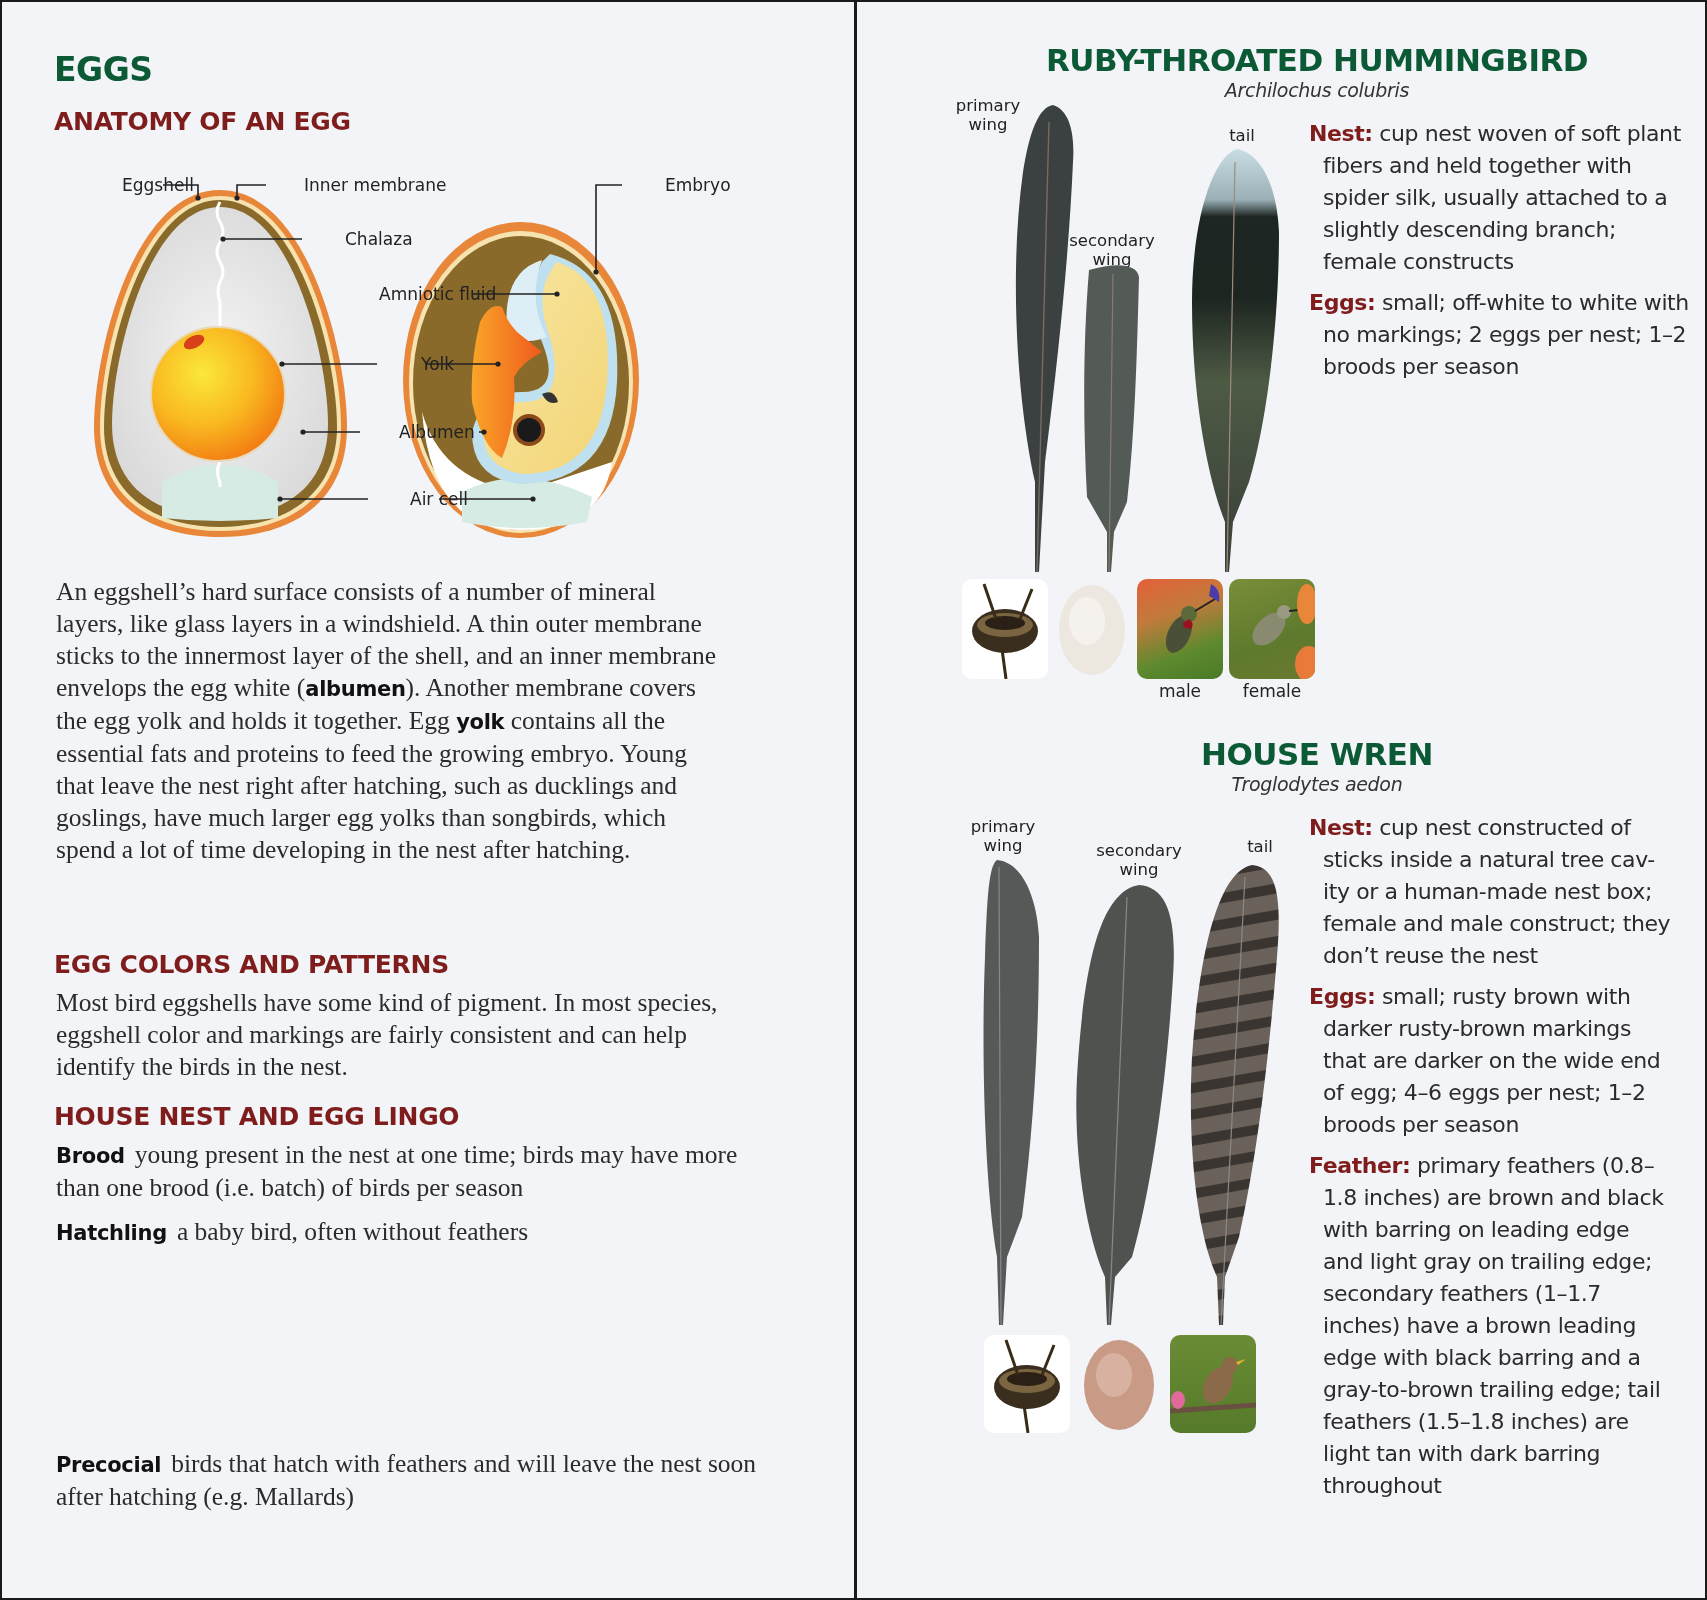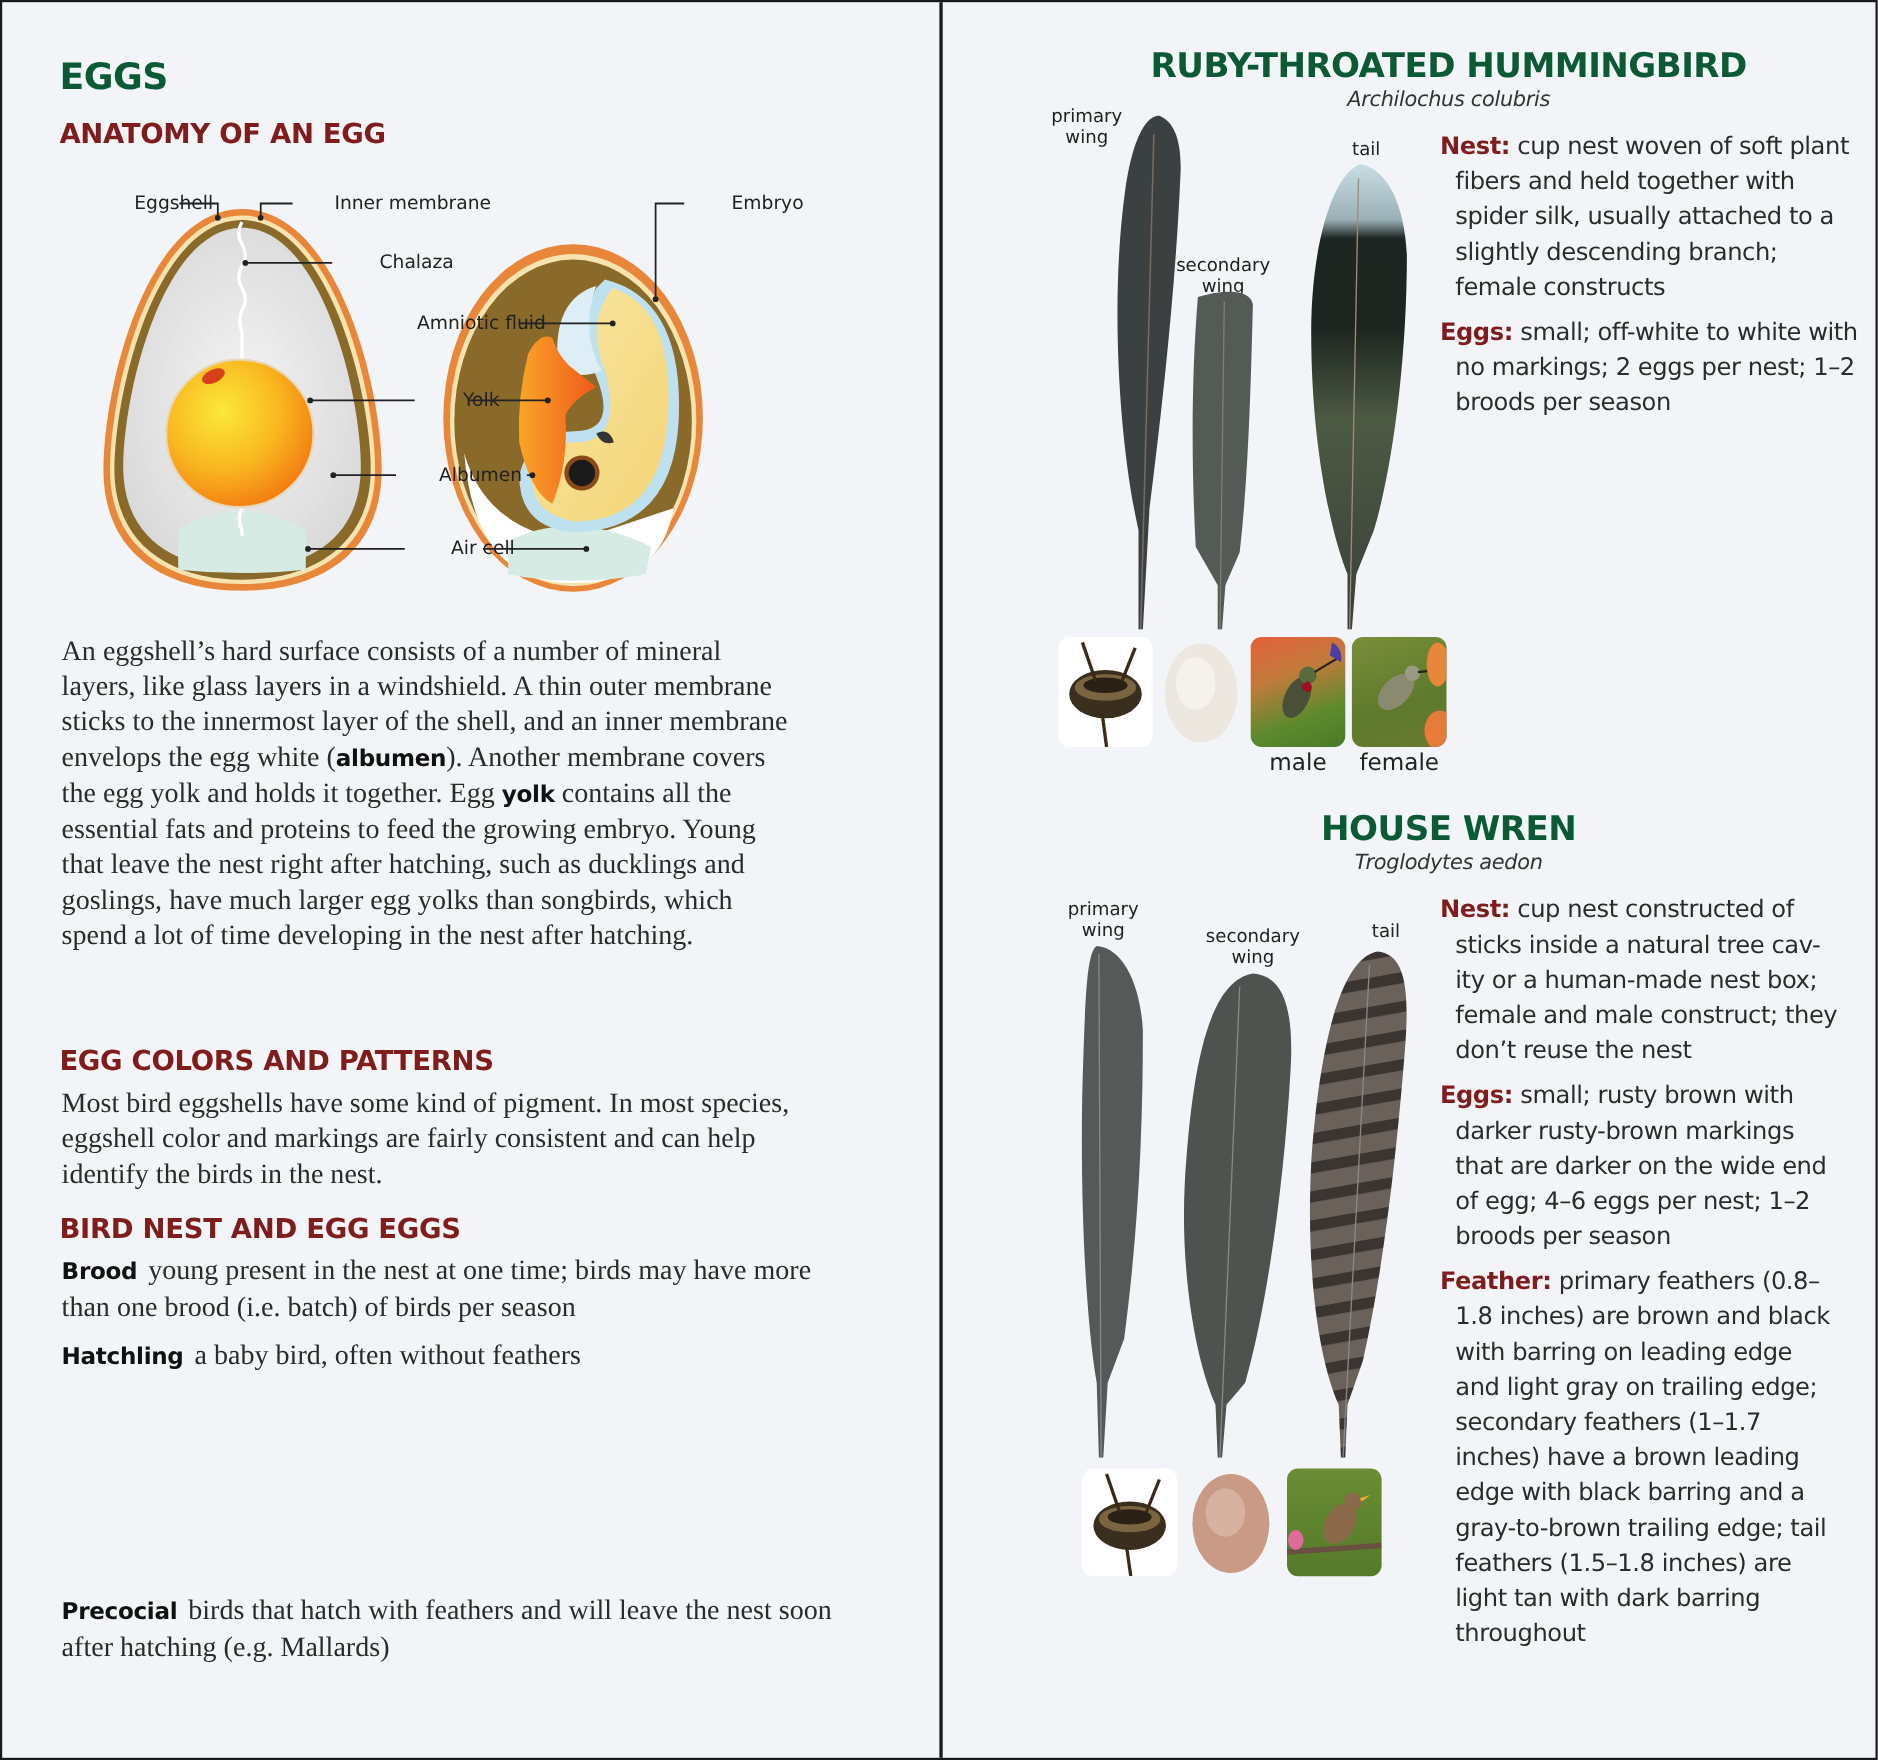--- a/index.html
+++ b/index.html
@@ -17,21 +17,21 @@
   .term{position:absolute;left:54px;width:720px;}
   .term .t{font-family:"DejaVu Sans",sans-serif;font-weight:bold;font-size:21px;color:#111;letter-spacing:-0.3px;margin-right:10px;}
   .lbl{position:absolute;font-family:"DejaVu Sans",sans-serif;font-size:17px;color:#222;white-space:nowrap;margin-left:36px;}
   .flbl{position:absolute;font-family:"DejaVu Sans",sans-serif;font-size:16.5px;color:#222;text-align:center;line-height:19px;}
   .sp-title{position:absolute;color:#0c5a35;font-family:"DejaVu Sans",sans-serif;font-weight:bold;font-size:31px;letter-spacing:-0.5px;text-align:center;white-space:nowrap;}
   .sci{position:absolute;font-family:"DejaVu Sans",sans-serif;font-style:italic;font-size:19px;color:#333;text-align:center;white-space:nowrap;letter-spacing:-0.3px;}
   .info{position:absolute;font-family:"DejaVu Sans",sans-serif;font-size:22px;line-height:32px;color:#2b2b2b;letter-spacing:-0.4px;}
   .info .blk{margin-bottom:9px;padding-left:14px;text-indent:-14px;}
   .info b{color:#7f1d1d;font-weight:bold;}
   .thumb{position:absolute;border-radius:10px;overflow:hidden;}
-  .tlbl{position:absolute;font-family:"DejaVu Sans",sans-serif;font-size:21px;color:#222;text-align:center;}
+  .tlbl{position:absolute;font-family:"DejaVu Sans",sans-serif;font-size:17px;color:#222;text-align:center;}
   svg{display:block;}
 </style>
 </head>
 <body>
 
 <div class="spread">
 
   <div class="page page-left">
     <div class="h1" style="left:52px;top:48px;font-size:33px;">EGGS</div>
     <div class="h2" style="left:52px;top:105px;">ANATOMY OF AN EGG</div>
@@ -120,21 +120,21 @@
       <div class="lbl" style="left:361px;top:260px;">Albumen</div>
       <div class="lbl" style="left:372px;top:327px;">Air cell</div>
       <div class="lbl" style="left:627px;top:13px;">Embryo</div>
     </div>
 
     <div class="para serif" style="left:54px;top:574px;width:660px;"><span>An eggshell’s hard surface consists of a number of mineral layers, like glass layers in a windshield. A thin outer membrane sticks to the innermost layer of the shell, and an inner membrane envelops the egg white (</span><b>albumen</b><span>). Another membrane covers the egg yolk and holds it together. Egg </span><b>yolk</b><span> contains all the essential fats and proteins to feed the growing embryo. Young that leave the nest right after hatching, such as ducklings and goslings, have much larger egg yolks than songbirds, which spend a lot of time developing in the nest after hatching.</span></div>
 
     <div class="h2" style="left:52px;top:948px;">EGG COLORS AND PATTERNS</div>
     <div class="para serif" style="left:54px;top:985px;width:700px;">Most bird eggshells have some kind of pigment. In most species, eggshell color and markings are fairly consistent and can help identify the birds in the nest.</div>
 
-    <div class="h2" style="left:52px;top:1100px;">BIRD NEST AND EGG EGGS</div>
+    <div class="h2" style="left:52px;top:1100px;">HOUSE NEST AND EGG LINGO</div>
 
     <div class="term serif" style="top:1137px;"><span class="t">Brood</span><span>young present in the nest at one time; birds may have more than one brood (i.e. batch) of birds per season</span></div>
     <div class="term serif" style="top:1214px;"><span class="t">Hatchling</span><span>a baby bird, often without feathers</span></div>
     <div class="term serif" style="top:1446px;"><span class="t">Precocial</span><span>birds that hatch with feathers and will leave the nest soon after hatching (e.g. Mallards)</span></div>
   </div>
 
   <div class="divider"></div>
 
   <div class="page page-right">
 

